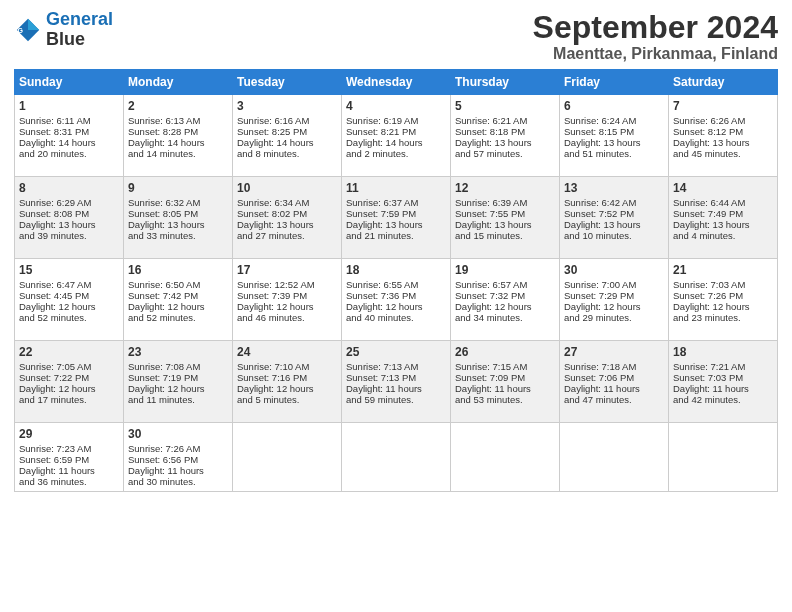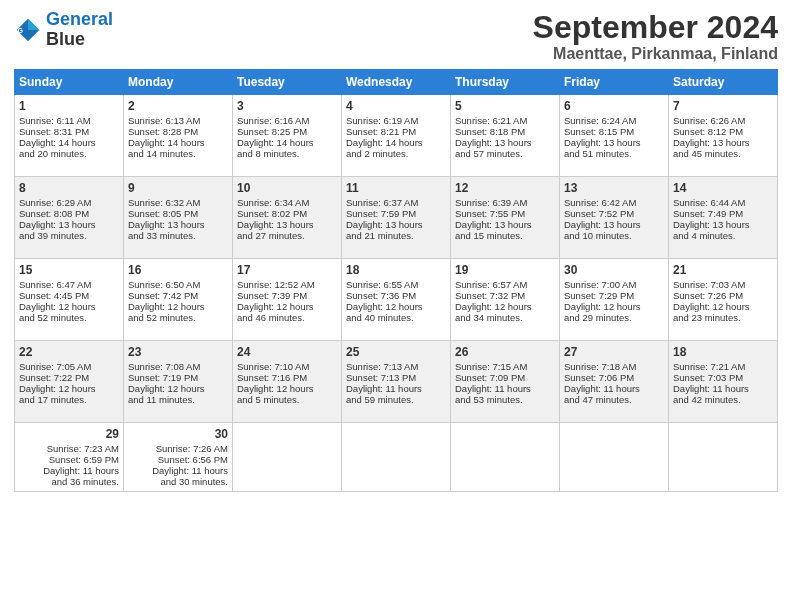--- a/index.html
+++ b/index.html
@@ -72,21 +72,20 @@
       padding: 4px 4px;
       border: 1px solid #ccc;
       width: calc(100% / 7);
       height: 82px;
       font-size: 9.5px;
       color: #333;
       background: #fff;
     }
     .calendar-table tr:last-child td {
       height: 60px;
-      text-align: right;
     }
     .day-num {
       font-size: 12px;
       font-weight: bold;
       display: block;
       margin-bottom: 2px;
     }
     .empty-cell {
       background: #f5f5f5;
     }

